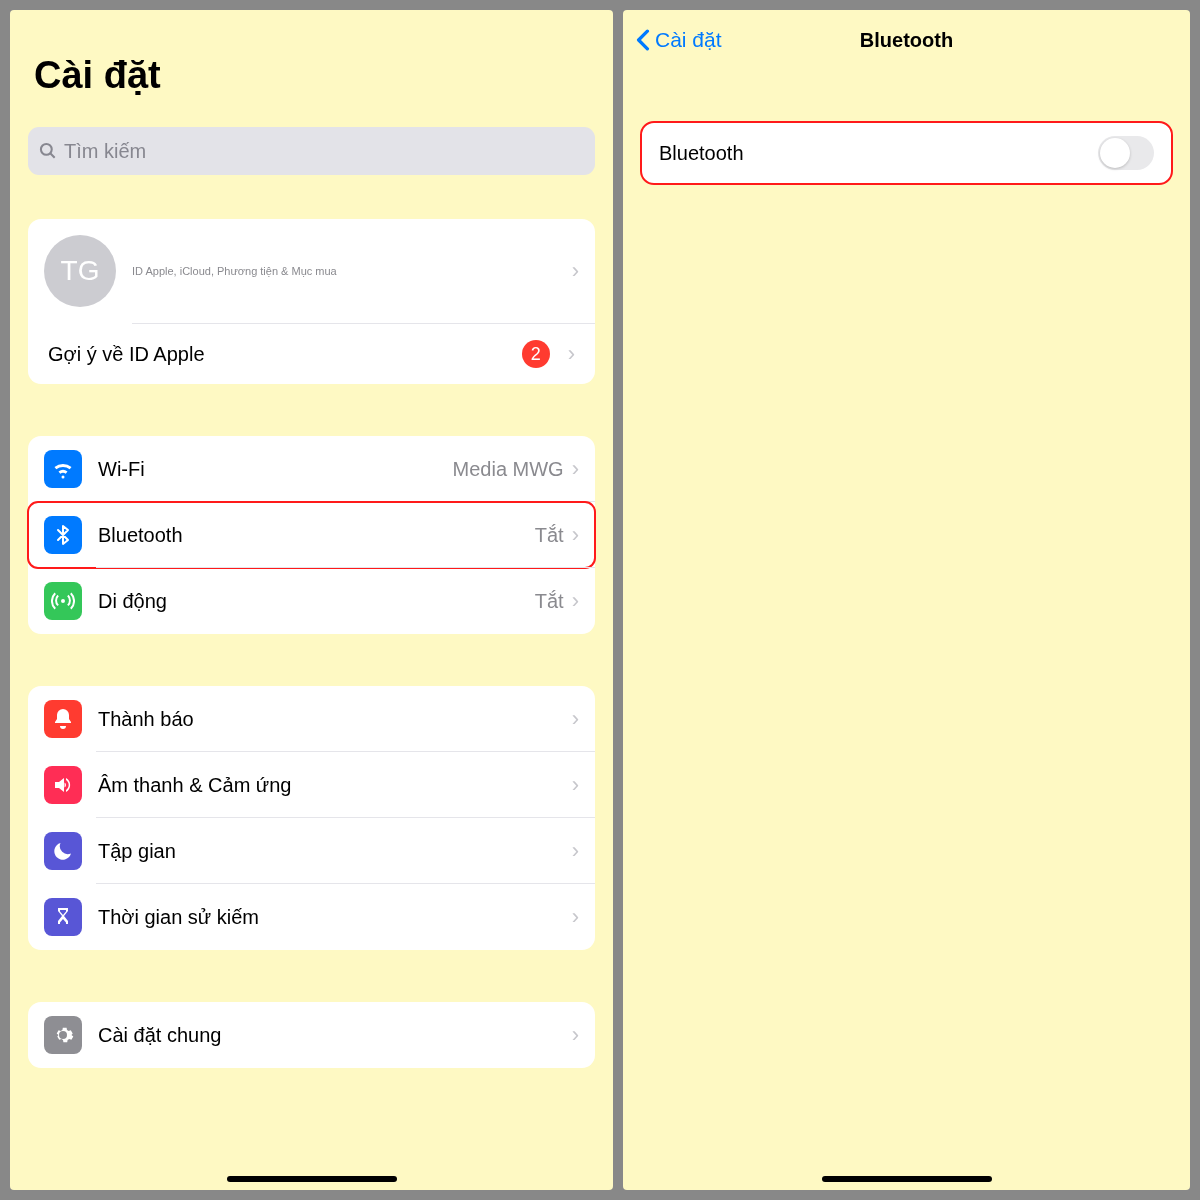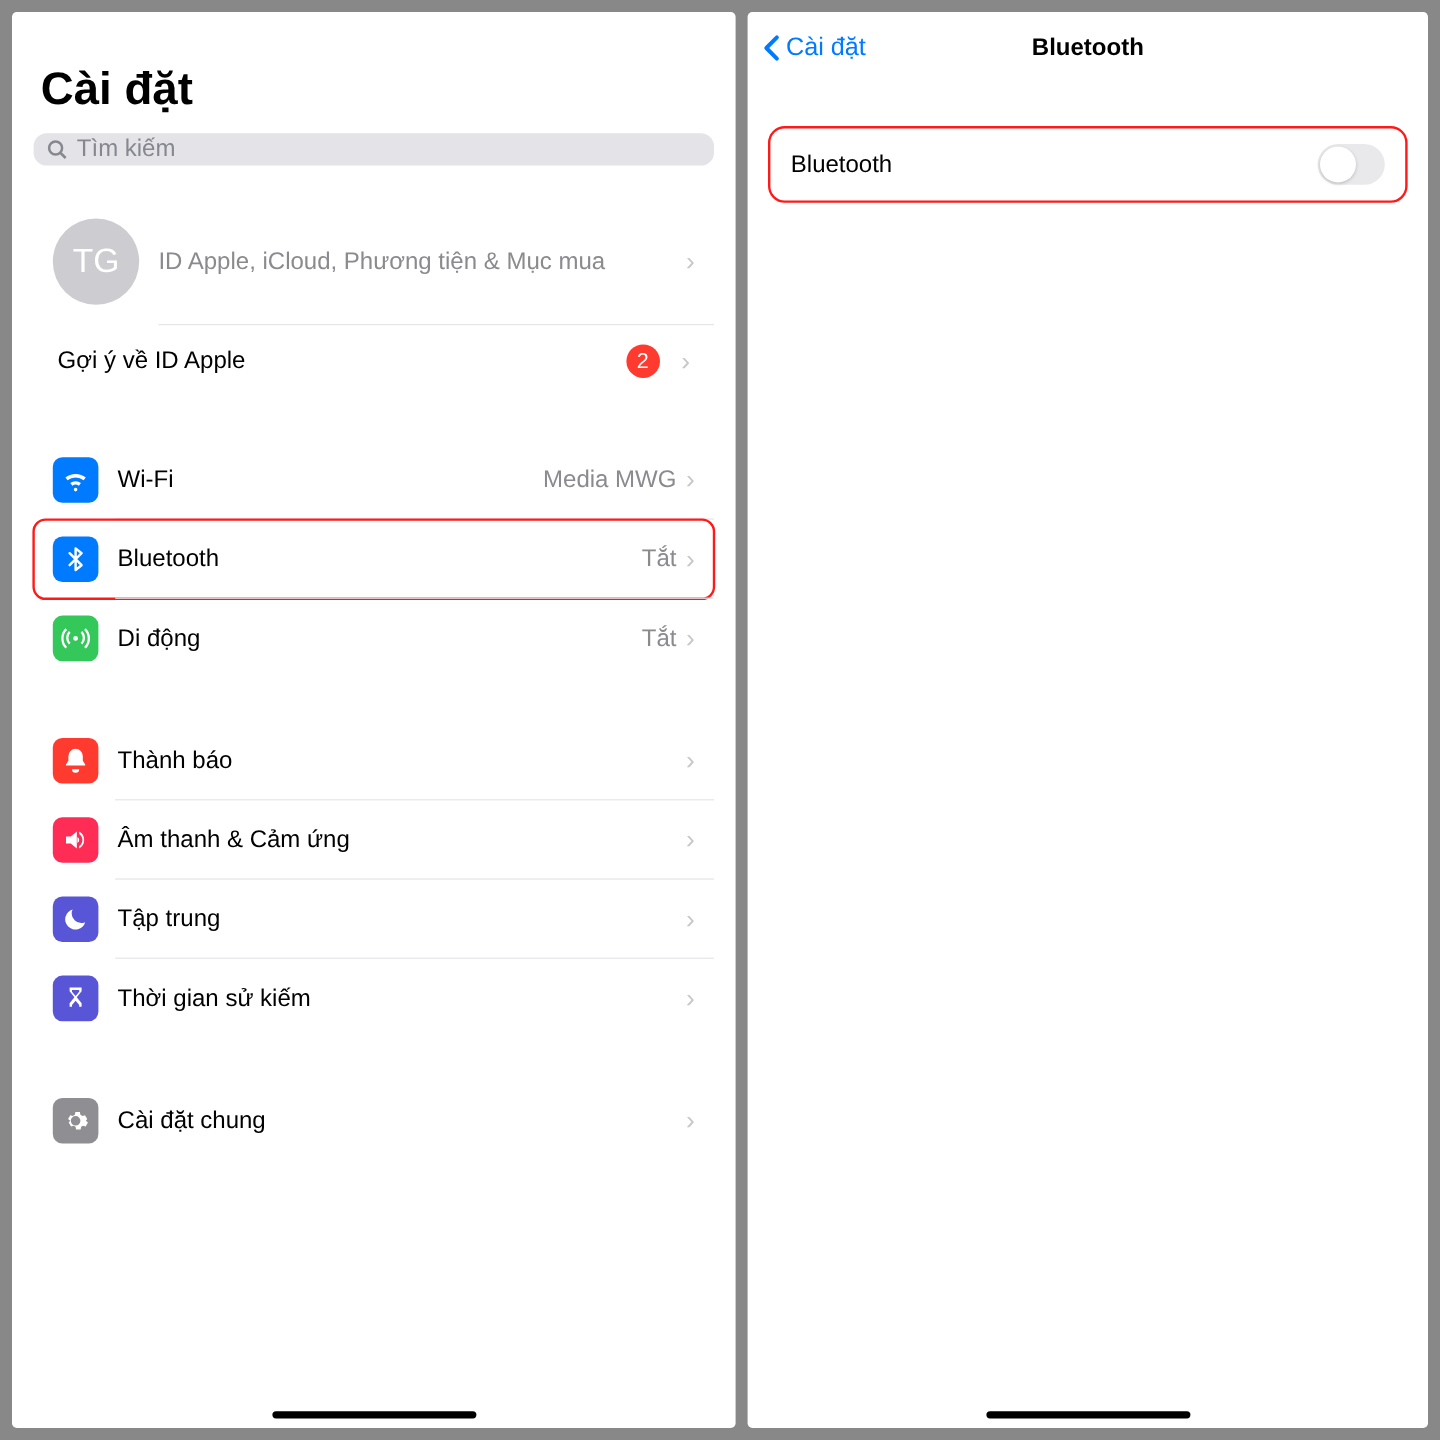--- a/index.html
+++ b/index.html
@@ -6,39 +6,40 @@
   body {
     font-family: -apple-system, BlinkMacSystemFont, "Segoe UI", Helvetica, Arial, sans-serif;
     background: #888;
     width: 1200px;
     height: 1200px;
     display: flex;
     padding: 10px;
     gap: 10px;
   }
   .panel {
-    background: #ffffff;
+    background: #fef9c3;
     flex: 1;
     border-radius: 4px;
     overflow: hidden;
     display: flex;
     flex-direction: column;
     position: relative;
+    gap: 16px;
   }
   .panel-left { padding: 0 18px; }
   .title {
     font-size: 38px;
     font-weight: 700;
     color: #000;
     padding: 44px 6px 14px;
   }
   .search-bar {
     background: #e3e3e8;
     border-radius: 11px;
-    height: 27px;
+    height: 48px;
     display: flex;
     align-items: center;
     padding: 0 10px;
     color: #878790;
     font-size: 20px;
     margin-bottom: 28px;
   }
   .search-bar svg { margin-right: 6px; }
   .group {
     background: #fff;
@@ -68,21 +69,21 @@
     display: flex;
     align-items: center;
     justify-content: center;
     font-size: 28px;
     margin-right: 16px;
     flex-shrink: 0;
     text-align: right;
   }
   .profile-text { flex: 1; }
   .profile-name { font-size: 24px; color: #000; margin-bottom: 4px; }
-  .profile-sub { font-size: 20px; color: #8a8a8f; line-height: 1.3; }
+  .profile-sub { font-size: 11px; color: #8a8a8f; line-height: 1.3; }
   .chevron {
     color: #c7c7cc;
     font-size: 22px;
     padding-left: 8px;
   }
   .suggest-row { padding: 16px 20px 16px 20px; justify-content: space-between; }
   .suggest-row .label { font-size: 20px; color: #000; flex:1; }
   .badge {
     background: #ff3b30;
     color: #fff;
@@ -267,21 +268,21 @@
       <span class="row-label">Âm thanh &amp; Cảm ứng</span>
       <span class="chevron">›</span>
       <div class="divider"></div>
     </div>
     <div class="row setting">
       <div class="icon-box" style="background:#5856d6">
         <svg viewBox="0 0 24 24" fill="#fff">
             <path d="M20 14.5A8 8 0 019.5 4 8.5 8.5 0 1020 14.5z"></path>
           </svg>
       </div>
-      <span class="row-label">Tập trung</span>
+      <span class="row-label">Tập gian</span>
       <span class="chevron">›</span>
       <div class="divider"></div>
     </div>
     <div class="row setting">
       <div class="icon-box" style="background:#5856d6">
         <svg viewBox="0 0 24 24" fill="#fff">
             <path d="M7 3h10v3l-4 5 4 5v3H7v-3l4-5-4-5V3zm2 2v1.5L12 10l3-3.5V5H9zm0 14h6v-1.5L12 14l-3 3.5V19z"></path>
           </svg>
       </div>
       <span class="row-label">Thời gian sử kiếm</span>

